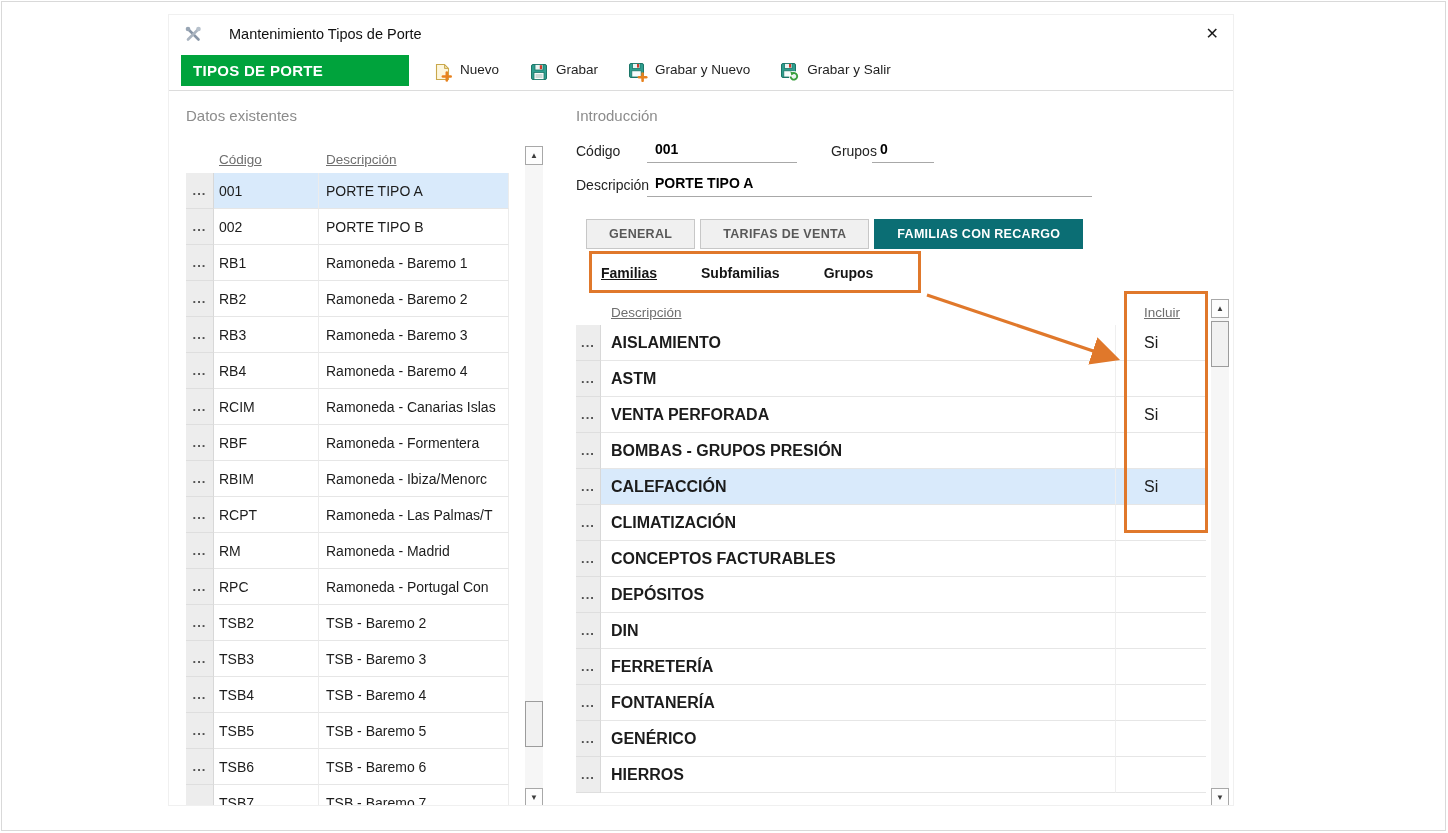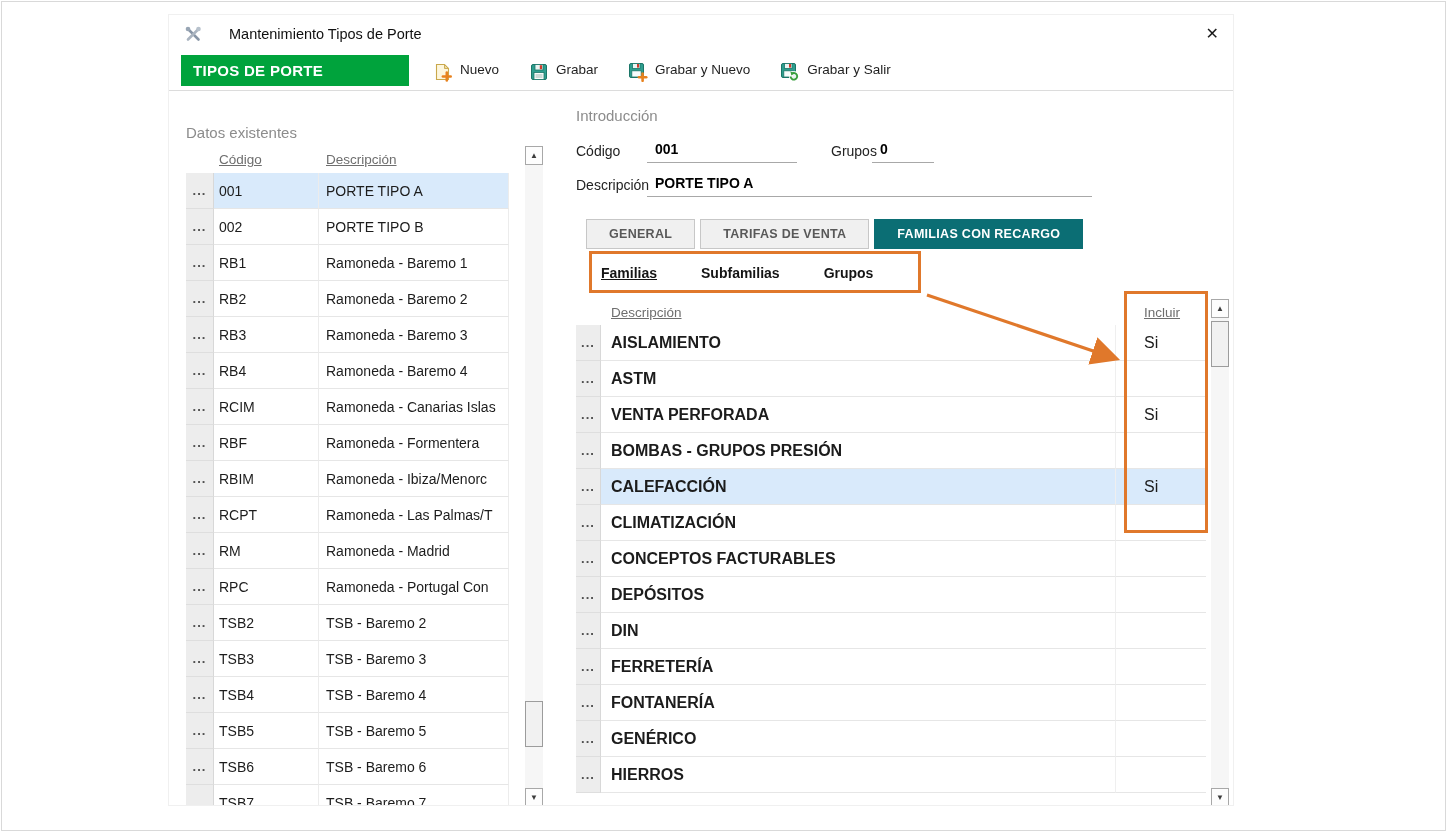--- a/index.html
+++ b/index.html
@@ -16,21 +16,21 @@
   .close{margin-left:auto;font-size:16px;color:#1a1a1a;line-height:1;cursor:default;}
 
   
   .toolbar{position:absolute;left:0;top:38px;width:100%;height:38px;border-bottom:1px solid #dcdcdc;background:#fff;}
   .banner{position:absolute;left:12px;top:2px;width:228px;height:31px;background:var(--banner-green,#00A33C);color:#fff;font-weight:700;font-size:15px;display:flex;align-items:center;padding-left:12px;letter-spacing:.3px;}
   .tb-buttons{position:absolute;left:258px;top:0;height:38px;display:flex;align-items:center;gap:18px;}
   .tb-btn{display:flex;align-items:flex-start;gap:7px;font-size:13.5px;color:#1f1f1f;padding:3px 6px;}
   .tb-icon{width:20px;height:20px;display:inline-flex;}
 
   
-  .left-title{position:absolute;left:17px;top:109px;font-size:15px;color:#8c8c8c;}
+  .left-title{position:absolute;left:17px;top:92px;font-size:15px;color:#8c8c8c;}
   .right-title{position:absolute;left:407px;top:92px;font-size:15px;color:#8c8c8c;}
 
   
   .ltable{position:absolute;left:17px;top:131px;width:323px;height:661px;overflow:hidden;}
   .lheader,.lrow{display:grid;grid-template-columns:28px 105px 190px;}
   .lheader{height:27px;}
   .lbody{height:634px;overflow:hidden;}
   .lrow{height:36px;}
   .lc{display:flex;align-items:center;overflow:hidden;white-space:nowrap;font-size:14px;}
   .c-gutter{background:#ededed;border-right:1px solid #d8d8d8;border-bottom:1px solid #dedede;color:#4f4f4f;font-weight:700;justify-content:center;font-size:13px;letter-spacing:1px;}

